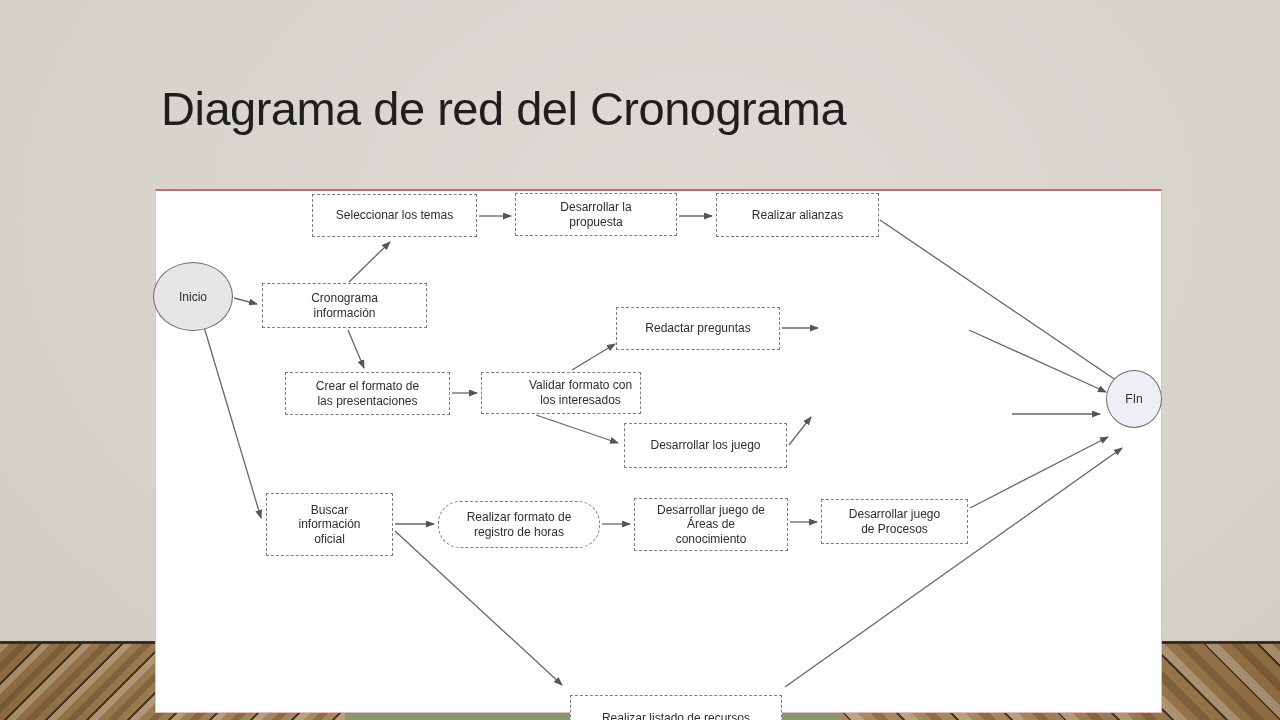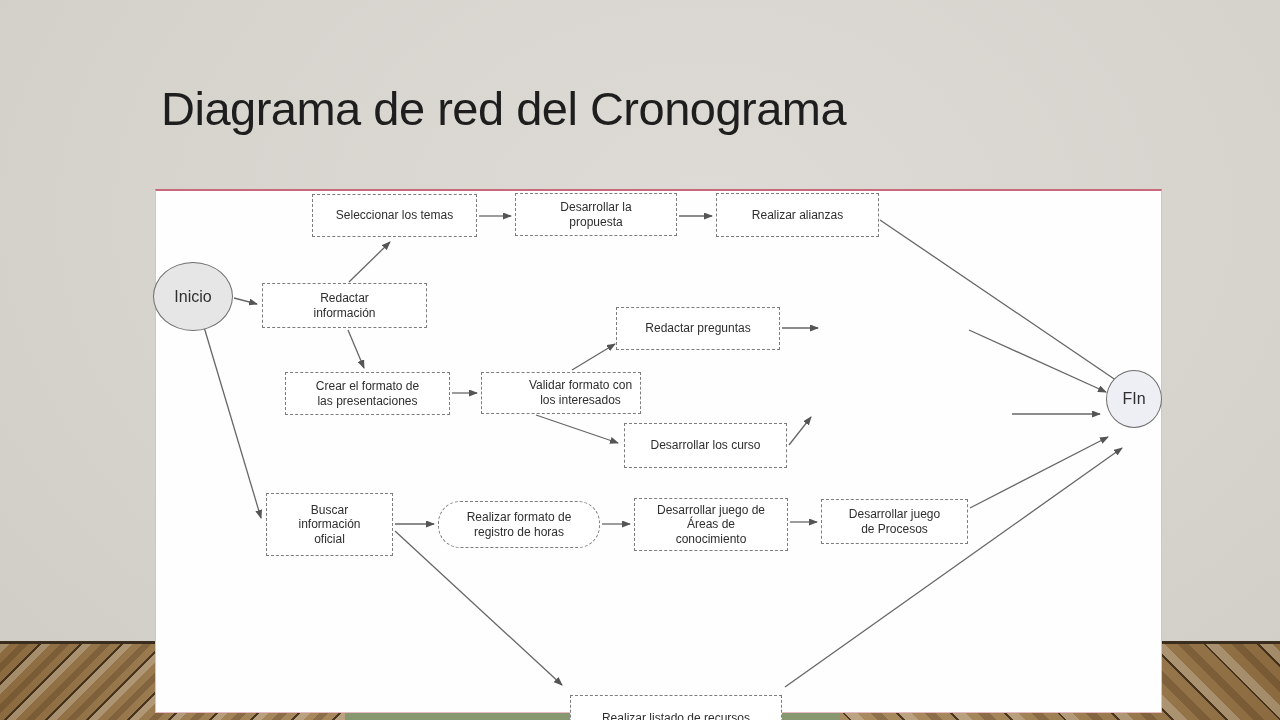--- a/index.html
+++ b/index.html
@@ -41,21 +41,21 @@
   
   .node{
     position:absolute;box-sizing:border-box;
     border:1px dashed #7d7d7d;background:#fff;
     display:flex;align-items:center;justify-content:center;text-align:center;
     font-size:12px;line-height:1.22;color:#2e2e2e;white-space:pre-line;
   }
   .circle{
     position:absolute;box-sizing:border-box;border-radius:50%;
     border:1.5px solid #6e6e6e;display:flex;align-items:center;justify-content:center;
-    font-size:16px;color:#2e2e2e;
+    font-size:12px;color:#2e2e2e;
   }
   #n-inicio{left:153px;top:262px;width:80px;height:69px;background:#e6e6e6;}
   #n-fin{left:1106px;top:370px;width:56px;height:58px;background:#edeff4;}
   #n-seleccionar{left:312px;top:194px;width:165px;height:43px;}
   #n-propuesta{left:515px;top:193px;width:162px;height:43px;}
   #n-alianzas{left:716px;top:193px;width:163px;height:44px;}
   #n-organizar{left:262px;top:283px;width:165px;height:45px;}
   #n-crear-formato{left:285px;top:372px;width:165px;height:43px;}
   #n-validar{left:481px;top:372px;width:160px;height:42px;padding-left:39px;}
   #n-redactar{left:616px;top:307px;width:164px;height:43px;}
@@ -113,28 +113,28 @@
     <line x1="785" y1="687" x2="1122" y2="448" marker-end="url(#ah)"></line>
   </svg>
 
   <div class="circle" id="n-inicio">Inicio</div>
   <div class="circle" id="n-fin">FIn</div>
 
   <div class="node" id="n-seleccionar">Seleccionar los temas</div>
   <div class="node" id="n-propuesta">Desarrollar la
 propuesta</div>
   <div class="node" id="n-alianzas">Realizar alianzas</div>
-  <div class="node" id="n-organizar">Redactar
+  <div class="node" id="n-organizar">Cronograma
 información</div>
   <div class="node" id="n-crear-formato">Crear el formato de
 las presentaciones</div>
   <div class="node" id="n-validar">Validar formato con
 los interesados</div>
   <div class="node" id="n-redactar">Redactar preguntas</div>
-  <div class="node" id="n-des-temas">Desarrollar los curso</div>
+  <div class="node" id="n-des-temas">Desarrollar los juego</div>
   <div class="node" id="n-buscar">Buscar
 información
 oficial</div>
   <div class="node" id="n-horas">Realizar formato de
 registro de horas</div>
   <div class="node" id="n-areas">Desarrollar juego de
 Áreas de
 conocimiento</div>
   <div class="node" id="n-procesos">Desarrollar juego
 de Procesos</div>

